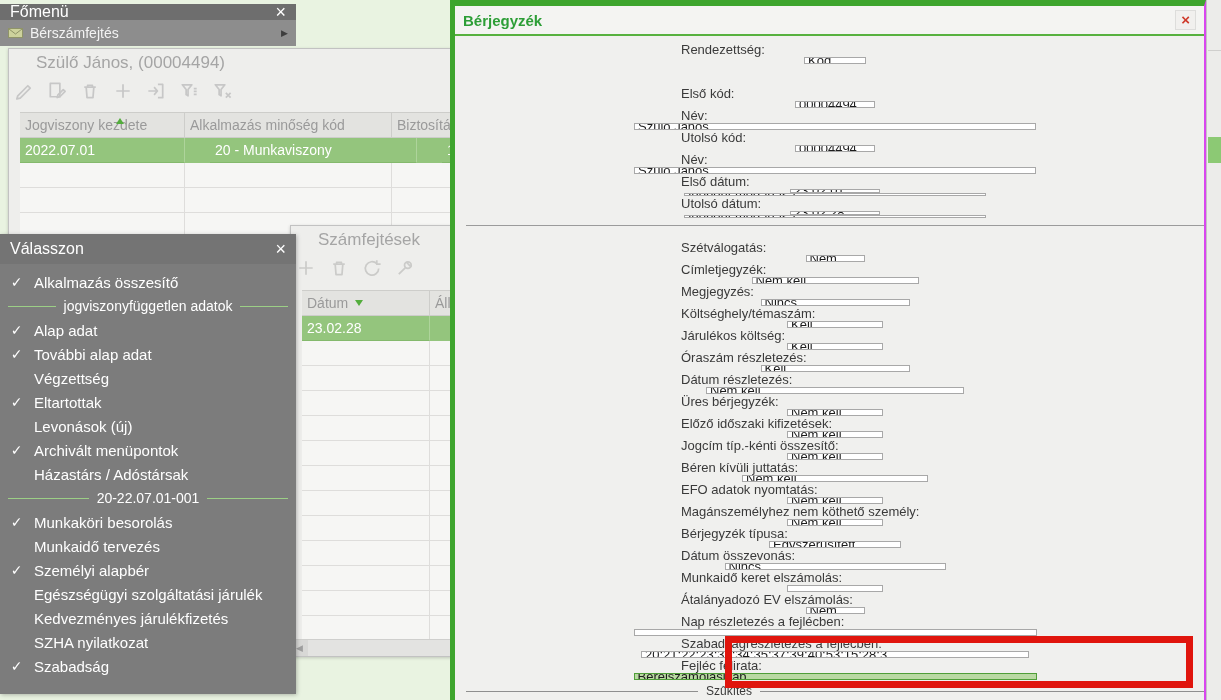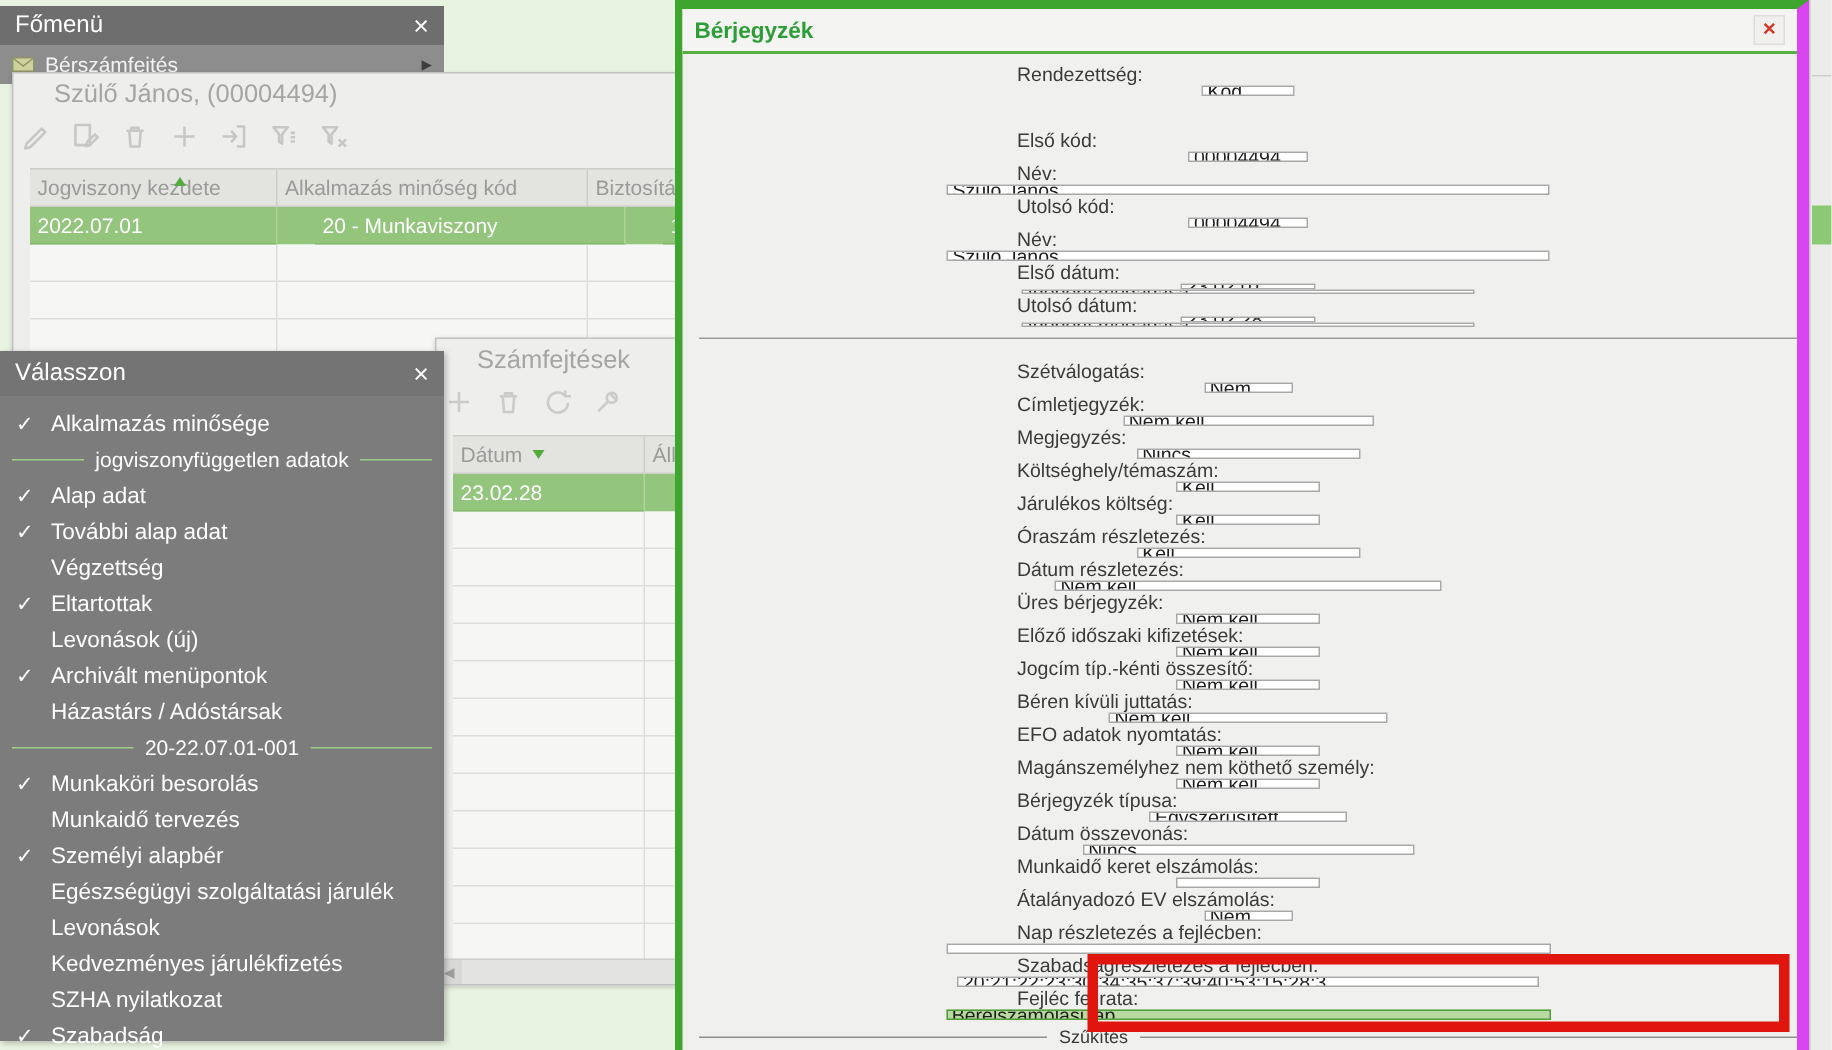--- a/index.html
+++ b/index.html
@@ -1,20 +1,20 @@
 <!DOCTYPE html>
 <html><head>
 <meta charset="utf-8">
 <style>
   html,body{margin:0;padding:0;}
   #canvas{position:relative;width:1221px;height:700px;overflow:hidden;
           background:#e9f3e1;font-family:"Liberation Sans",sans-serif;
           -webkit-font-smoothing:antialiased;}
   
-  .panel-title{height:26px;background:#6e6e6e;color:#fff;display:flex;align-items:center;
+  .panel-title{height:16px;background:#6e6e6e;color:#fff;display:flex;align-items:center;
                padding:0 10px;font-size:16px;}
   .panel-x{margin-left:auto;font-size:18px;line-height:18px;color:#fff;cursor:default;}
   #fomenu{position:absolute;left:0;top:4px;width:296px;z-index:1;}
   #fomenu .menu-row{height:26px;background:#8d8d8d;color:#f3f3f3;display:flex;
                     align-items:center;padding:0 8px;font-size:14px;gap:7px;}
   .menu-arrow{margin-left:auto;font-size:9px;color:#3d3d3d;}
   #valasszon{position:absolute;left:0;top:234px;width:296px;height:460px;background:#7c7c7c;
              z-index:4;color:#fff;box-shadow:1px 1px 4px rgba(0,0,0,.25);}
   #valasszon .panel-title{background:#747474;height:30px;}
   #val-items{padding-top:6px;}
@@ -49,21 +49,21 @@
   .tri-down{width:0;height:0;border-left:4px solid transparent;border-right:4px solid transparent;
             border-top:6px solid #53ad3c;display:inline-block;margin-left:7px;}
   #t1-sort{position:absolute;left:96px;top:5px;}
   .hscroll{position:absolute;left:0;right:0;bottom:0;height:16px;background:#e3e3e1;
            border-top:1px solid #cfcfcd;display:flex;}
   .hs-btn{width:17px;height:100%;background:#d8d8d6;color:#9f9f9f;font-size:9px;
           display:flex;align-items:center;justify-content:center;}
   
   #dialog{position:absolute;left:450px;top:0;width:756px;height:700px;z-index:5;
           background:#f0f0ee;box-sizing:border-box;
-          border-left:5px solid #3ea52e;border-top:6px solid #3ea52e;border-right:8px solid #d946ef;}
+          border-left:5px solid #3ea52e;border-top:6px solid #3ea52e;border-right:2px solid #d946ef;}
   .dlg-titlebar{height:28px;display:flex;align-items:center;padding:0 8px;
                 border-bottom:2px solid #57b13f;background:#f4f4f2;}
   .dlg-title{color:#2d9e37;font-size:15px;font-weight:bold;}
   .dlg-x{margin-left:auto;color:#cf3a2b;font-size:15px;font-weight:bold;line-height:15px;
          background:#f1f0ee;border:1px solid #dddddb;padding:1px 5px 2px;}
   .dlg-body{padding:6px 0 0 11px;}
   .dlg-row{height:22px;display:flex;align-items:center;flex-direction:column;}
   .dlg-label{width:308px;font-size:13px;color:#3a3a3a;white-space:nowrap;}
   .spacer{height:22px;}
   .ctl{height:19px;box-sizing:border-box;background:#fff;border:1px solid #a8a8a8;
@@ -282,21 +282,21 @@
   </div>
 
   <div id="valasszon">
     <div class="panel-title">
       <span>Válasszon</span>
       <span class="panel-x">×</span>
     </div>
     <div id="val-items">
         <div class="val-item">
           <span class="chk">✓</span>
-          <span>Alkalmazás minősége</span>
+          <span>Alkalmazás összesítő</span>
         </div>
         <div class="val-sep">
           <span class="line"></span>
           <span>jogviszonyfüggetlen adatok</span>
           <span class="line"></span>
         </div>
         <div class="val-item">
           <span class="chk">✓</span>
           <span>Alap adat</span>
         </div>
@@ -337,24 +337,20 @@
           <span class="chk"></span>
           <span>Munkaidő tervezés</span>
         </div>
         <div class="val-item">
           <span class="chk">✓</span>
           <span>Személyi alapbér</span>
         </div>
         <div class="val-item">
           <span class="chk"></span>
           <span>Egészségügyi szolgáltatási járulék</span>
-        </div>
-        <div class="val-item">
-          <span class="chk"></span>
-          <span>Levonások</span>
         </div>
         <div class="val-item">
           <span class="chk"></span>
           <span>Kedvezményes járulékfizetés</span>
         </div>
         <div class="val-item">
           <span class="chk"></span>
           <span>SZHA nyilatkozat</span>
         </div>
         <div class="val-item">

